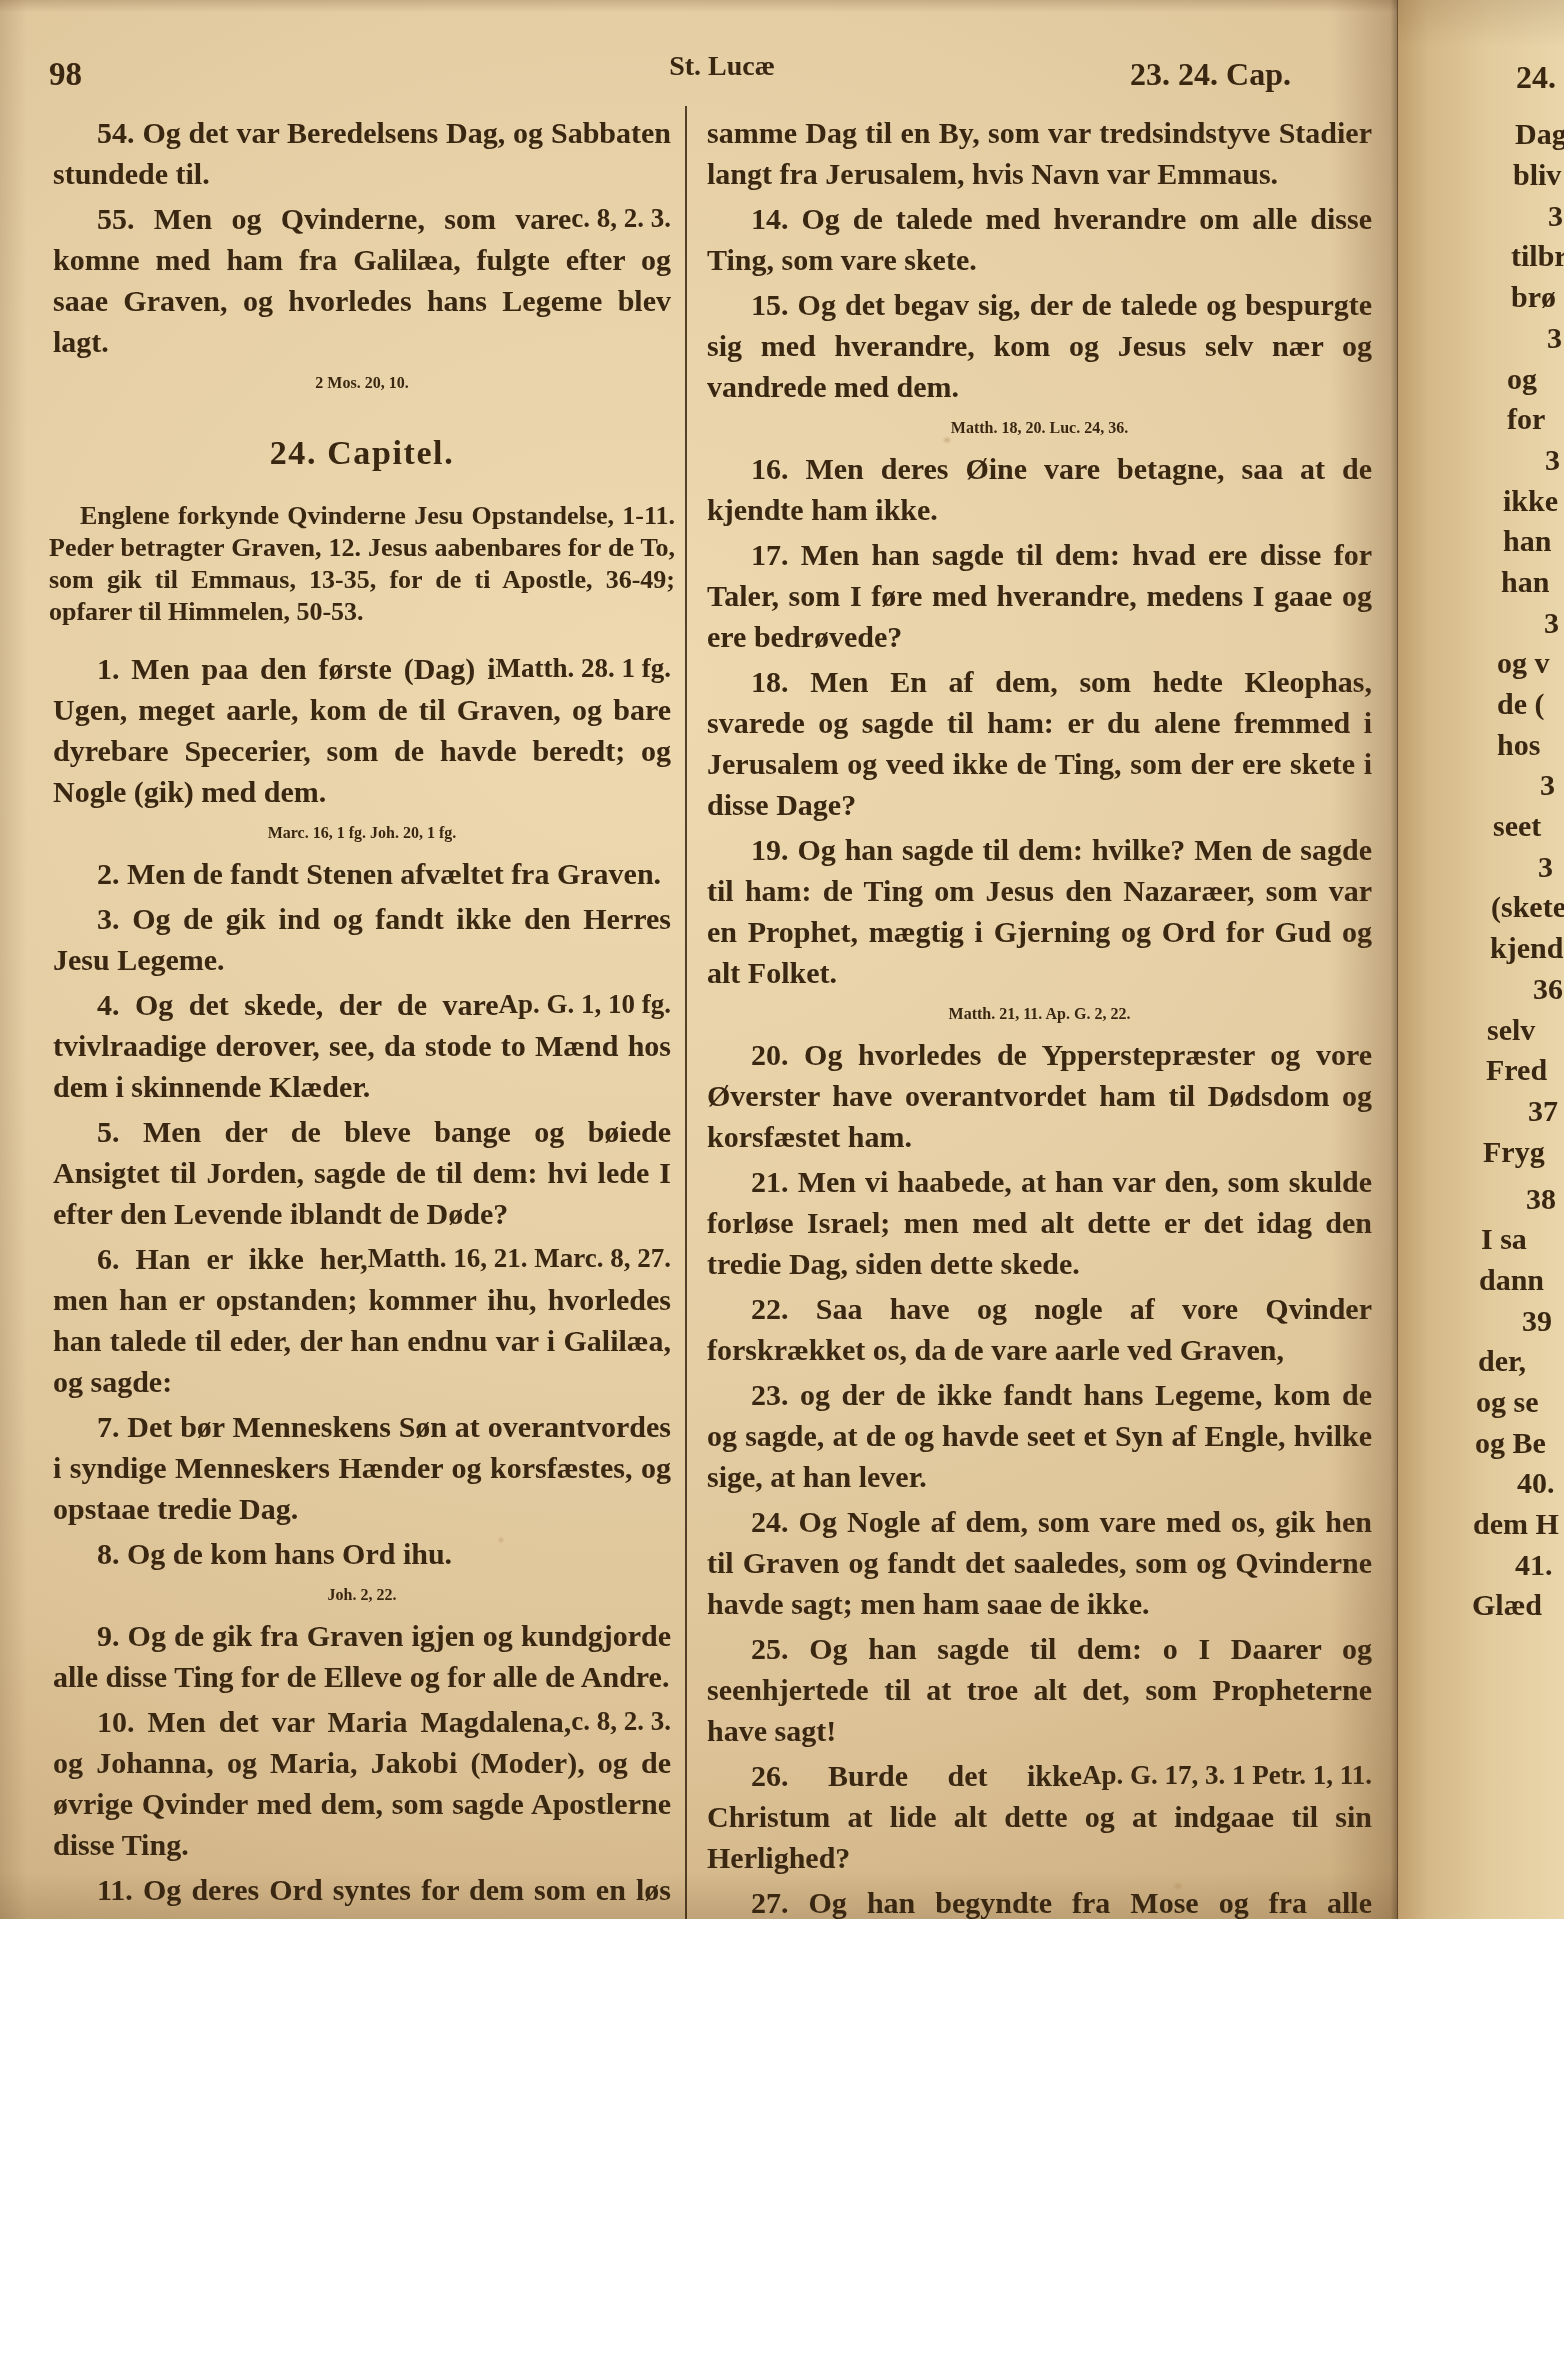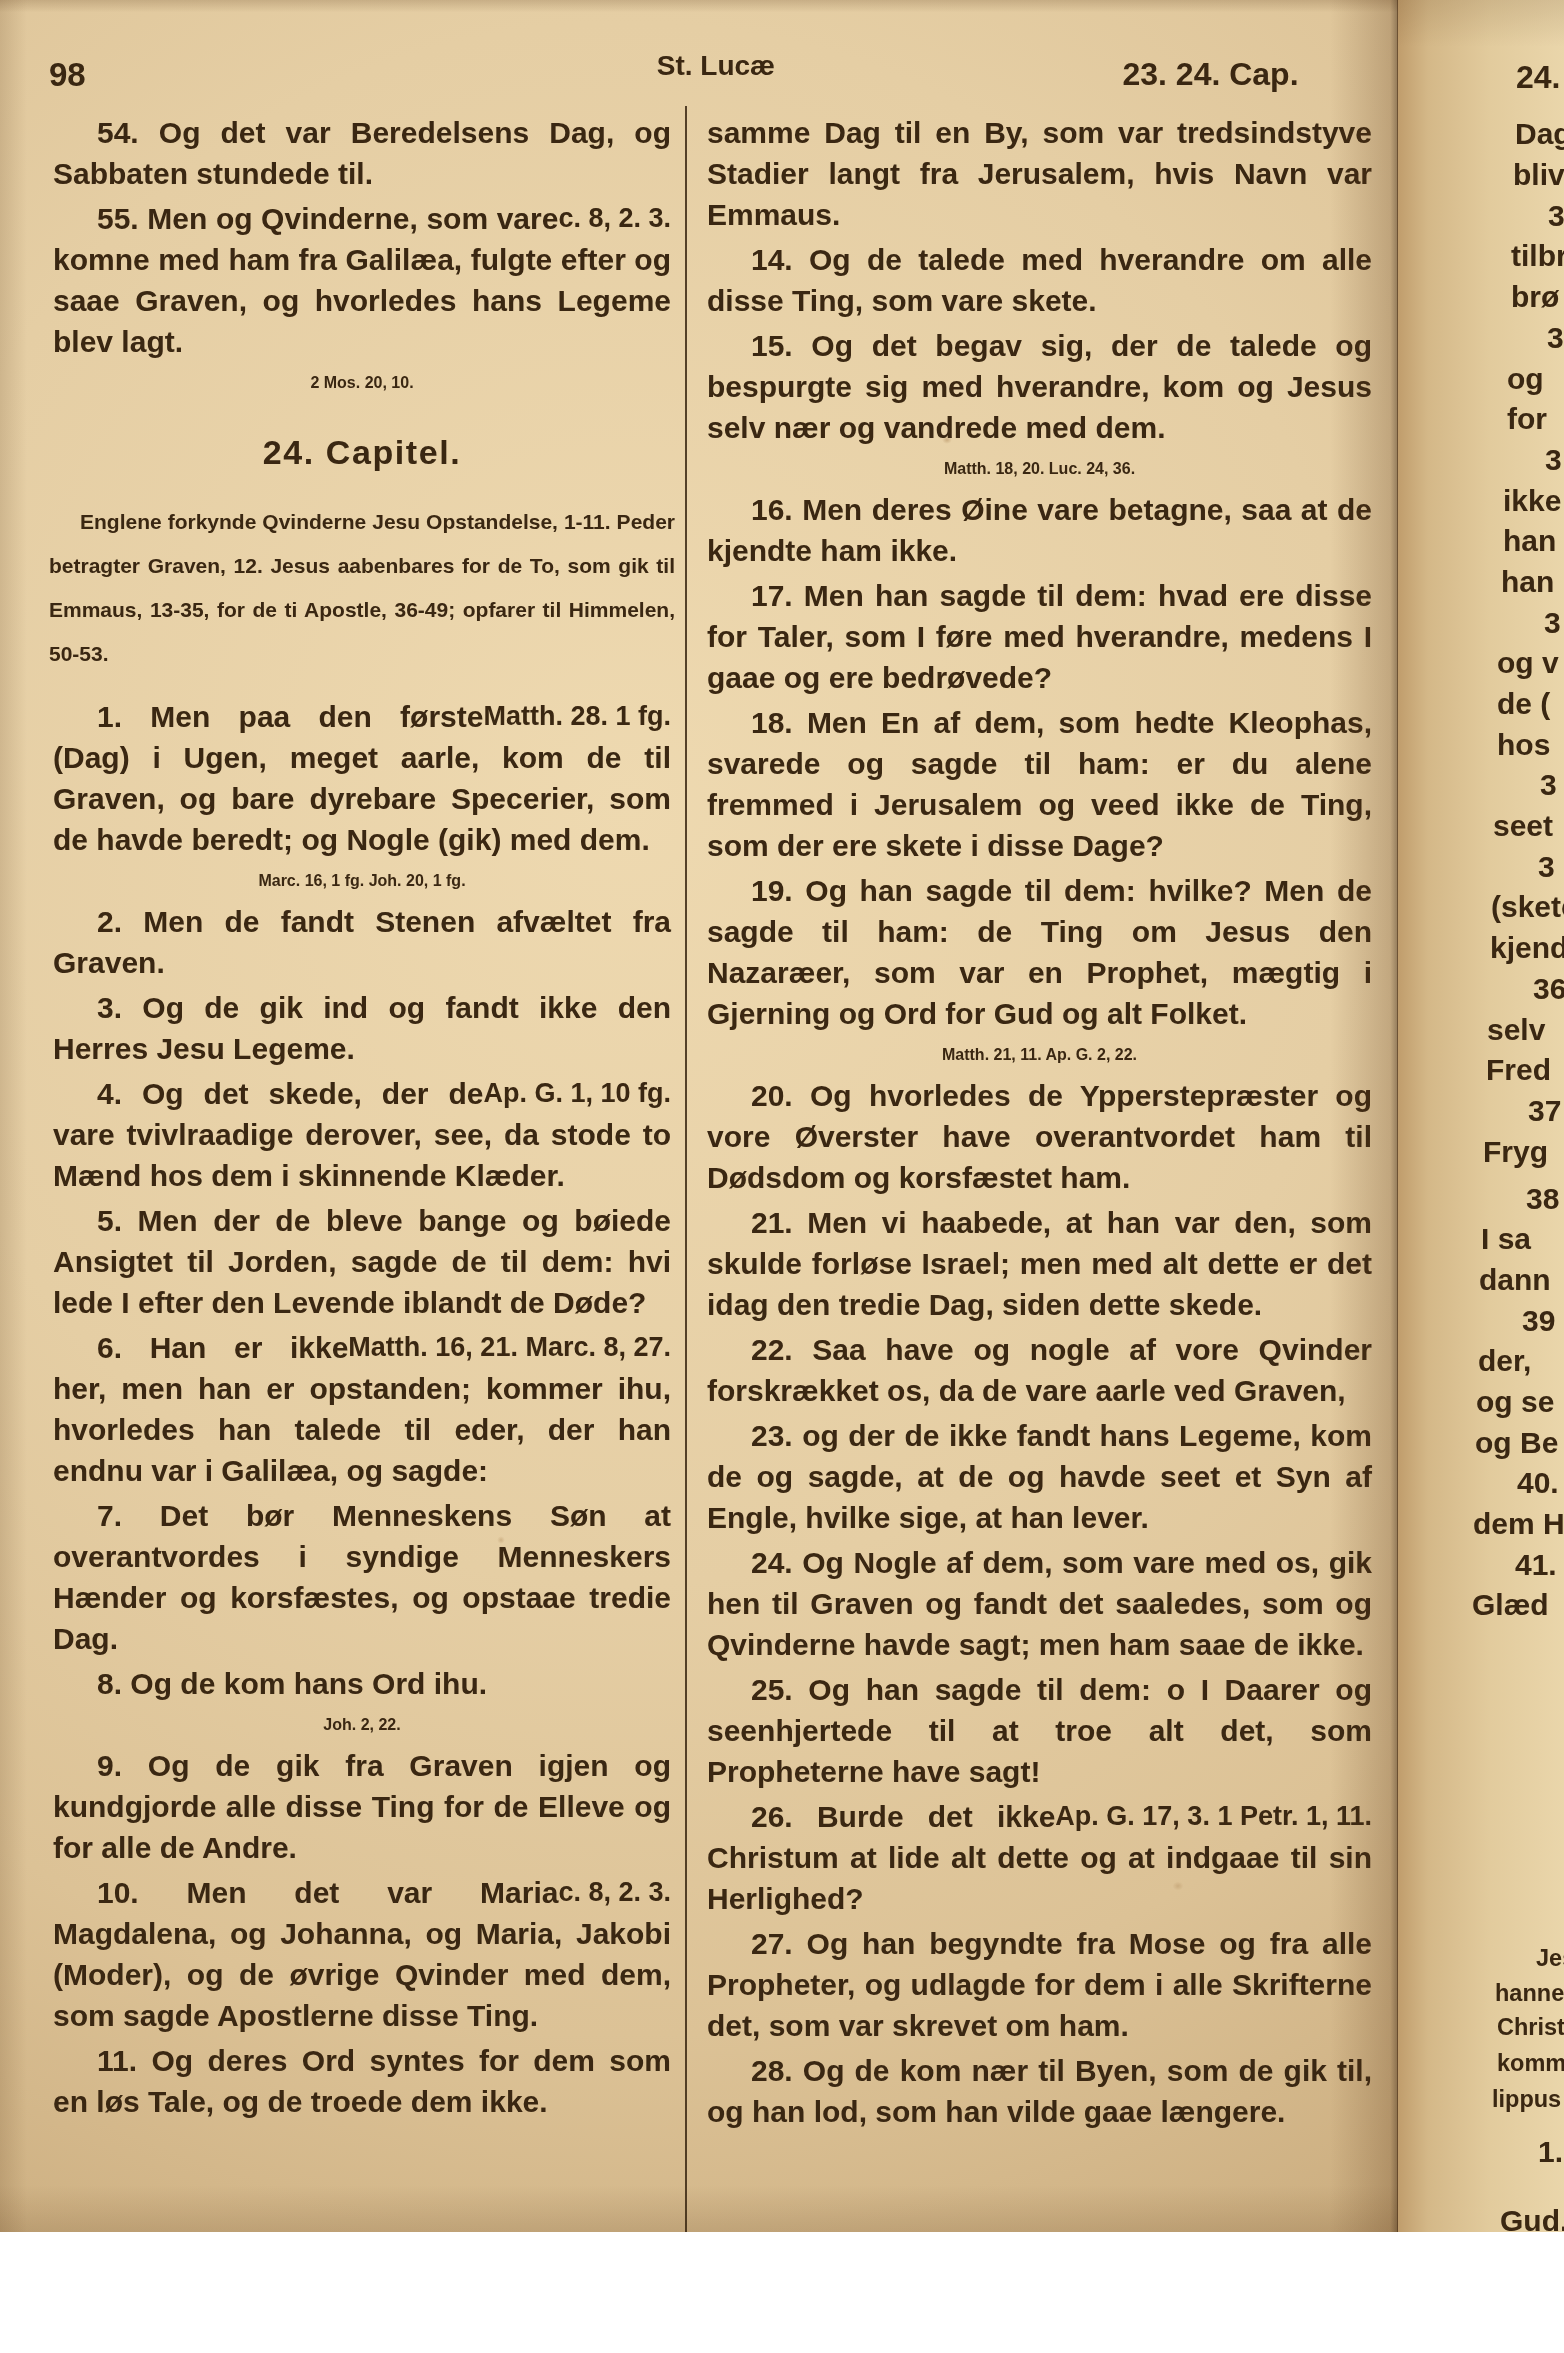--- a/index.html
+++ b/index.html
@@ -1,19 +1,19 @@
 <!DOCTYPE html>
 <html style="font-size:12.5px"><head>
 <meta charset="utf-8">
 <style>
   html,body{margin:0;padding:0;}
   .scan{
-    position:relative;width:1565px;height:2232px;overflow:hidden;
+    position:relative;width:1565px;height:1919px;overflow:hidden;
     color:#3a2712;
-    font-family:Liberation Sans, sans-serif;
+    font-family:Liberation Serif, serif;
     background:
       radial-gradient(7px 5.5px at 947px 440px, rgba(150,105,55,.35), rgba(150,105,55,0) 70%),
       radial-gradient(5.5px 5.5px at 501px 1540px, rgba(150,105,55,.28), rgba(150,105,55,0) 70%),
       radial-gradient(7.8px 6.3px at 1178px 1886px, rgba(150,105,55,.25), rgba(150,105,55,0) 70%),
       linear-gradient(90deg, rgba(85,52,20,.16) 0px, rgba(85,52,20,0) 27px),
       linear-gradient(180deg, rgba(85,52,20,.20) 0px, rgba(85,52,20,0) 12.5px),
       linear-gradient(0deg, rgba(85,52,20,.16) 0px, rgba(85,52,20,0) 47px),
       radial-gradient(125% 92% at 40% 36%, #eed9b0 0%, #e5cea4 38%, #dcc296 60%, #cbad7f 80%, #b69262 100%);
   }
   .gutter-shadow{
@@ -33,21 +33,21 @@
   .chapter-ref{position:absolute;left:1095px;top:56px;width:231px;text-align:center;font-size:32px;font-weight:bold;}
   .col-divider{position:absolute;left:685px;top:106px;width:2.3px;height:2169px;background:rgba(58,39,18,.85);}
   .col{position:absolute;top:108px;font-size:30px;line-height:41px;font-weight:bold;text-align:justify;}
   .col-left{left:49px;width:626px;}
   .col-mid{left:703px;width:673px;}
   p.verse{margin:4px;text-indent:44px;}
   p.verse.cont{text-indent:0;}
   .ref-inline{float:right;font-size:27px;text-indent:0;}
   .ref-center{text-align:center;font-size:16px;line-height:33px;margin:1.6px 0 3.1px;text-indent:0;font-weight:bold;}
   .chapter-heading{text-align:center;font-size:34px;margin:33px 0 27px;letter-spacing:1.6px;text-indent:0;font-weight:bold;}
-  .chapter-summary{font-size:21px;line-height:44px;text-indent:31px;margin:0 0 20.3px;text-align:justify;font-weight:bold;}
+  .chapter-summary{font-size:26px;line-height:32px;text-indent:31px;margin:0 0 20.3px;text-align:justify;font-weight:bold;}
   .rp-header{position:absolute;font-size:32px;font-weight:bold;white-space:nowrap;}
   .right-frag{position:absolute;white-space:nowrap;font-weight:bold;font-size:30px;}
   .right-frag.small{font-size:23.5px;}
 </style>
 </head>
 <body>
 
 <div class="scan">
 
   <div class="page-number">98</div>

